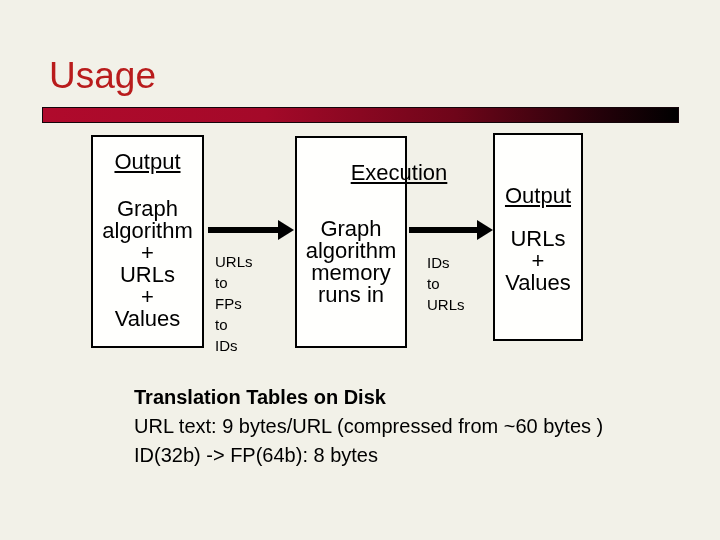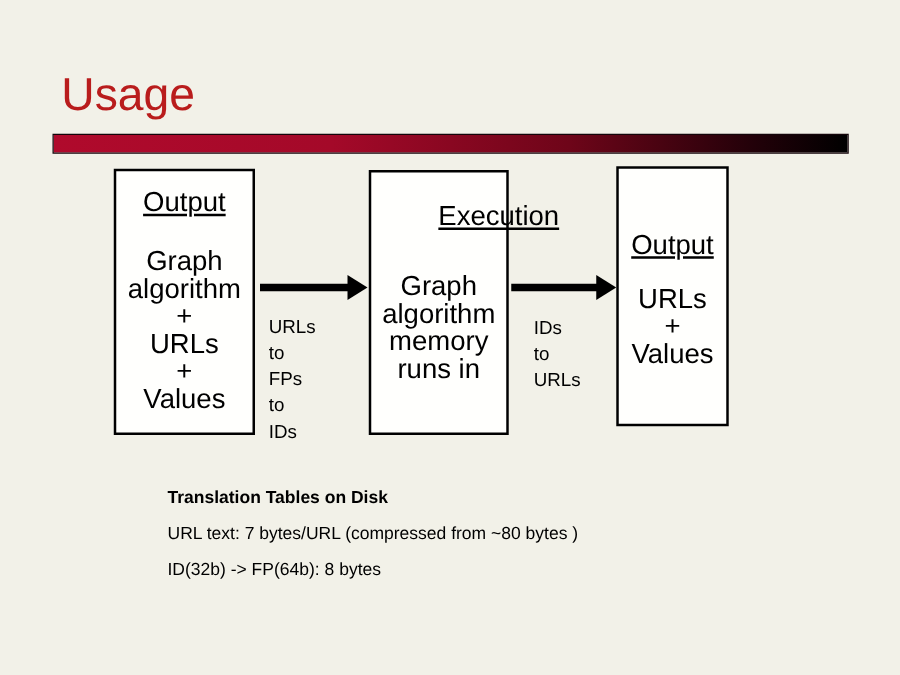--- a/index.html
+++ b/index.html
@@ -109,21 +109,21 @@
   }
   .flow-label-1 { left: 215px; top: 251px; }
   .flow-label-2 { left: 427px; top: 252px; }
 
   
   .notes {
     position: absolute;
     left: 134px;
     top: 383px;
     width: 520px;
-    font-size: 14px;
+    font-size: 20px;
     line-height: 28.8px;
   }
   .notes-heading {
     font-weight: 700;
   }
 </style>
 </head>
 <body>
 
 <div class="slide">
@@ -182,17 +182,17 @@
     <div class="box-heading">Output</div>
     <div class="box-lines">
       <div>URLs</div>
       <div>+</div>
       <div>Values</div>
     </div>
   </div>
 
   <div class="notes">
     <div class="notes-heading">Translation Tables on Disk</div>
-    <div>URL text: 7 bytes/URL (compressed from ~80 bytes )</div>
+    <div>URL text: 9 bytes/URL (compressed from ~60 bytes )</div>
     <div>ID(32b) -&gt; FP(64b): 8 bytes</div>
   </div>
 
 </div>
 
 </body></html>

